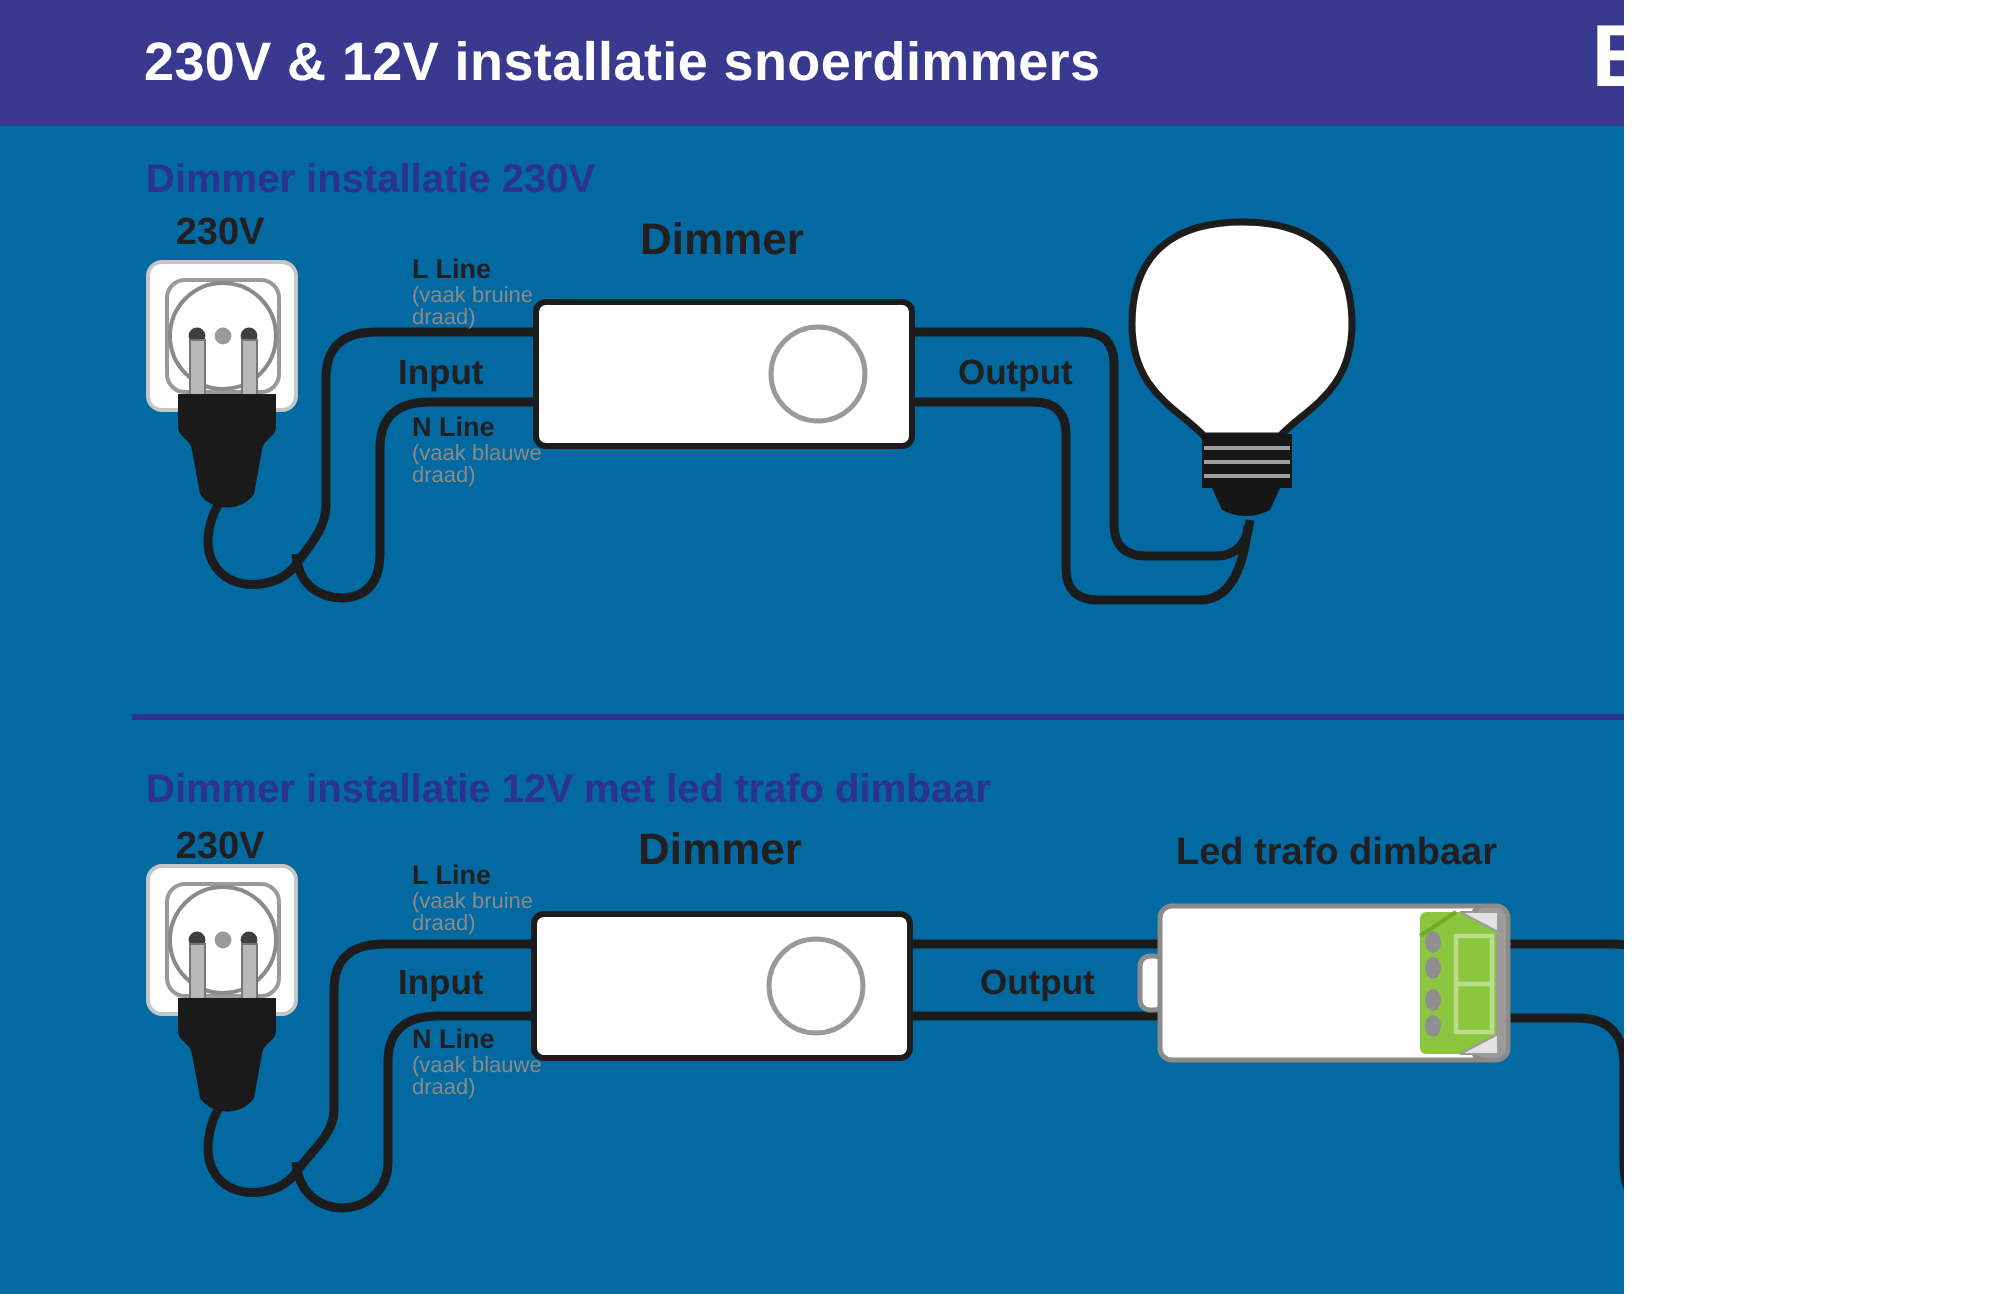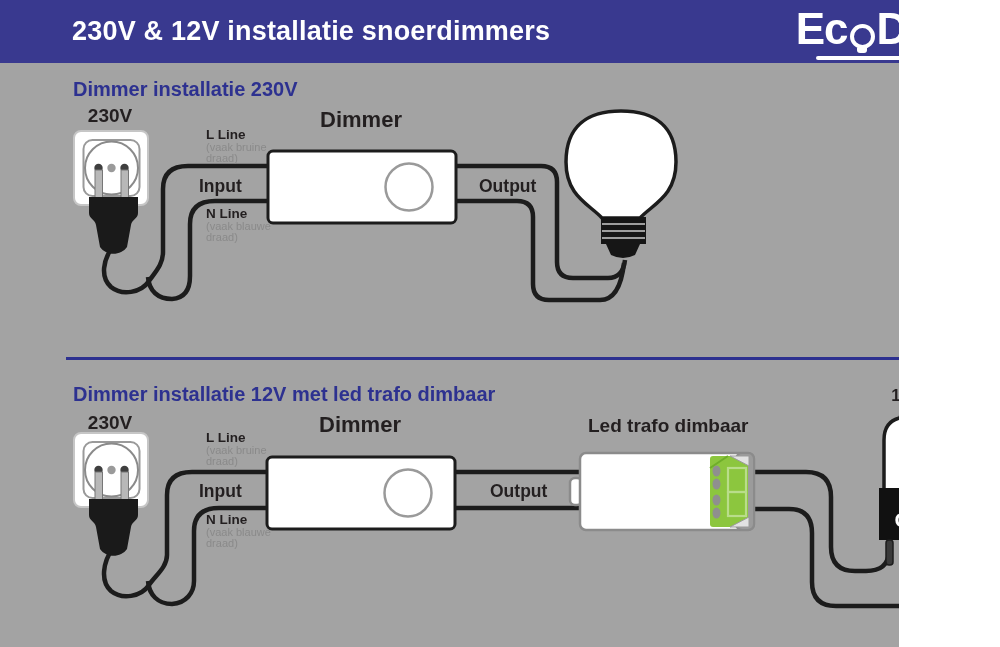--- a/index.html
+++ b/index.html
@@ -1,17 +1,17 @@
 <!DOCTYPE html>
 <html><head>
 <meta charset="utf-8">
 <style>
   * { margin:0; padding:0; box-sizing:border-box; }
   body { font-family:"Liberation Sans", sans-serif; background:#fff; }
-  .page { position:relative; width:899px; height:647px; background:#a3a3a3; overflow:hidden; }
+  .page { position:relative; width:812px; height:647px; background:#0369a1; overflow:hidden; }
 
   
   .header-bar {
     position:absolute; top:0; left:0; width:1000px; height:63px;
     background:#39398f; display:flex; align-items:center; justify-content:space-between;
     padding:0 22px 0 72px;
   }
   .header-title {
     color:#ffffff; font-size:27px; font-weight:bold; letter-spacing:0.2px;
   }

